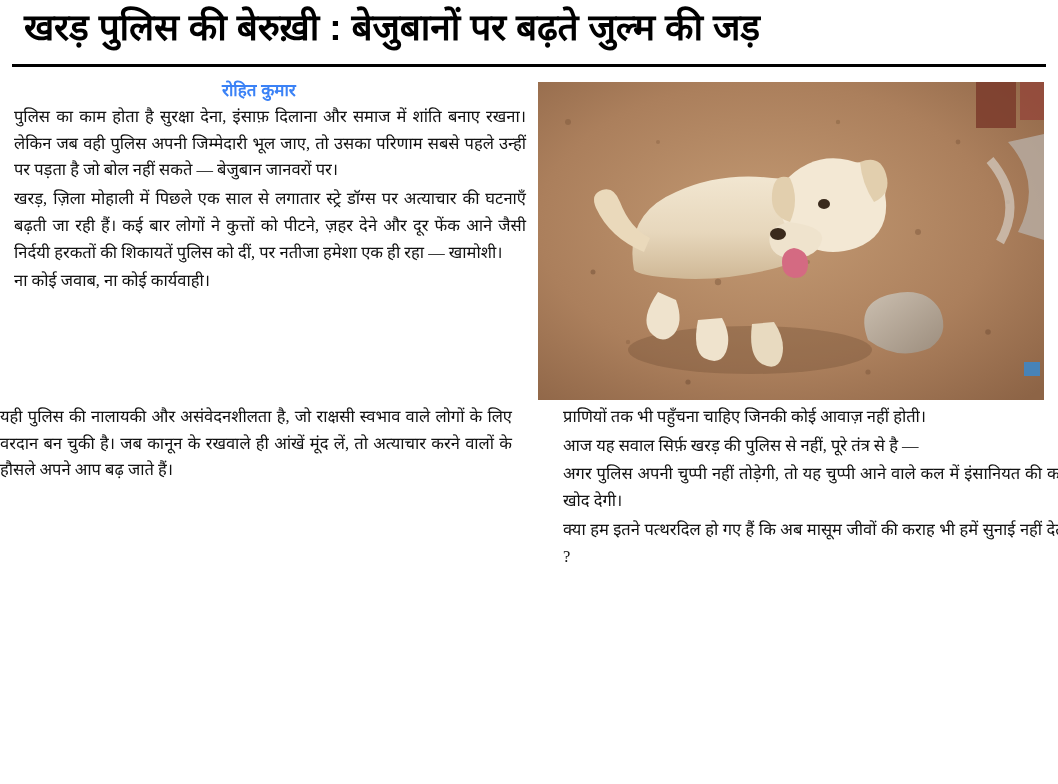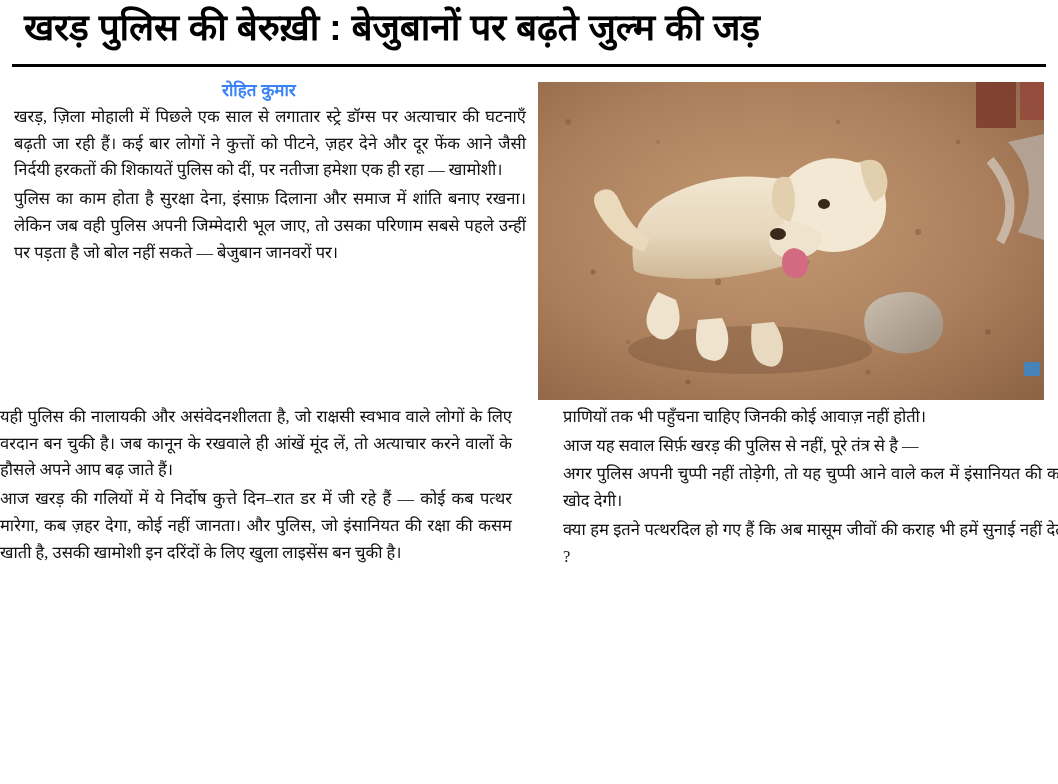--- a/index.html
+++ b/index.html
@@ -172,27 +172,27 @@
       <path d="M214 242 q-4 32 10 40 q16 8 20 -8 q4 -16 -8 -34 z" fill="#e8dac0"></path>
       <path d="M120 210 q-18 26 -8 40 q12 14 24 2 q10 -12 2 -34 z" fill="#efe3cd"></path>
 
       <path d="M106 170 q-34 -14 -48 -44 q-6 -14 6 -18 q12 -4 18 12 q10 26 30 36 z" fill="#ead9bb"></path>
 
       <rect x="486" y="280" width="16" height="14" fill="#3f86c4" opacity="0.9"></rect>
     </svg>
   </div>
 
   <div class="col" id="col-left-top">
+    <p>पुलिस का काम होता है सुरक्षा देना, इंसाफ़ दिलाना और समाज में शांति बनाए रखना। लेकिन जब वही पुलिस अपनी जिम्मेदारी भूल जाए, तो उसका परिणाम सबसे पहले उन्हीं पर पड़ता है जो बोल नहीं सकते — बेजुबान जानवरों पर।</p>
     <p>खरड़, ज़िला मोहाली में पिछले एक साल से लगातार स्ट्रे डॉग्स पर अत्याचार की घटनाएँ बढ़ती जा रही हैं। कई बार लोगों ने कुत्तों को पीटने, ज़हर देने और दूर फेंक आने जैसी निर्दयी हरकतों की शिकायतें पुलिस को दीं, पर नतीजा हमेशा एक ही रहा — खामोशी।</p>
-    <p>पुलिस का काम होता है सुरक्षा देना, इंसाफ़ दिलाना और समाज में शांति बनाए रखना। लेकिन जब वही पुलिस अपनी जिम्मेदारी भूल जाए, तो उसका परिणाम सबसे पहले उन्हीं पर पड़ता है जो बोल नहीं सकते — बेजुबान जानवरों पर।</p>
+    <p>ना कोई जवाब, ना कोई कार्यवाही।</p>
   </div>
 
   <div class="col" id="col-left-bottom">
     <p>यही पुलिस की नालायकी और असंवेदनशीलता है, जो राक्षसी स्वभाव वाले लोगों के लिए वरदान बन चुकी है। जब कानून के रखवाले ही आंखें मूंद लें, तो अत्याचार करने वालों के हौसले अपने आप बढ़ जाते हैं।</p>
-    <p>आज खरड़ की गलियों में ये निर्दोष कुत्ते दिन–रात डर में जी रहे हैं — कोई कब पत्थर मारेगा, कब ज़हर देगा, कोई नहीं जानता। और पुलिस, जो इंसानियत की रक्षा की कसम खाती है, उसकी खामोशी इन दरिंदों के लिए खुला लाइसेंस बन चुकी है।</p>
   </div>
 
   <div class="col" id="col-right">
     <p>प्राणियों तक भी पहुँचना चाहिए जिनकी कोई आवाज़ नहीं होती।</p>
     <p>आज यह सवाल सिर्फ़ खरड़ की पुलिस से नहीं, पूरे तंत्र से है —</p>
     <p>अगर पुलिस अपनी चुप्पी नहीं तोड़ेगी, तो यह चुप्पी आने वाले कल में इंसानियत की कब्र खोद देगी।</p>
     <p>क्या हम इतने पत्थरदिल हो गए हैं कि अब मासूम जीवों की कराह भी हमें सुनाई नहीं देती ?</p>
   </div>
 
 </div>

